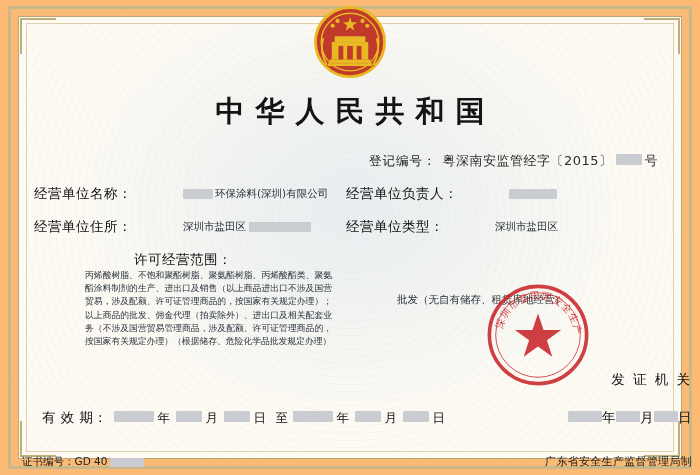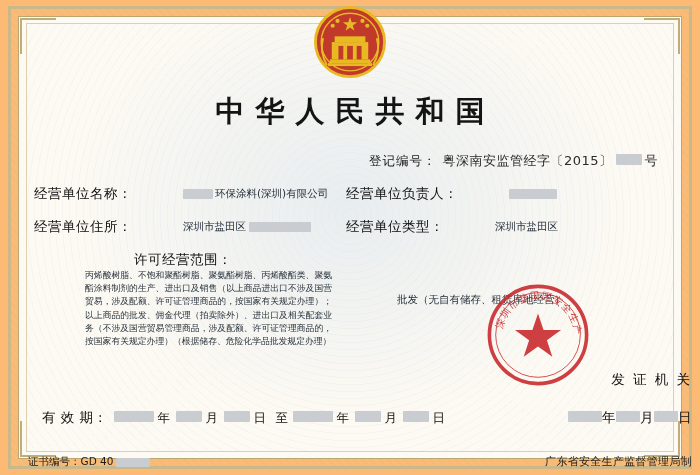--- a/index.html
+++ b/index.html
@@ -212,21 +212,20 @@
   .footer {
     position: absolute;
     left: 22px;
     right: 8px;
     bottom: 6px;
     display: flex;
     justify-content: space-between;
     align-items: baseline;
     font-size: 10.5px;
     color: #1c1c1c;
-    margin-left: 6px;
   }
   .footer-right { font-size: 11px; letter-spacing: 0.3px; }
 </style>
 </head>
 <body>
 
 <div class="certificate">
 
   <div class="frame-outer"></div>
   <div class="frame-mid"></div>

